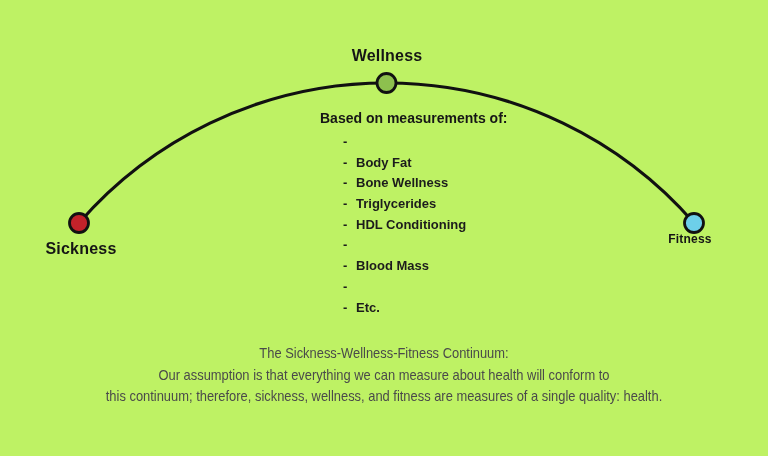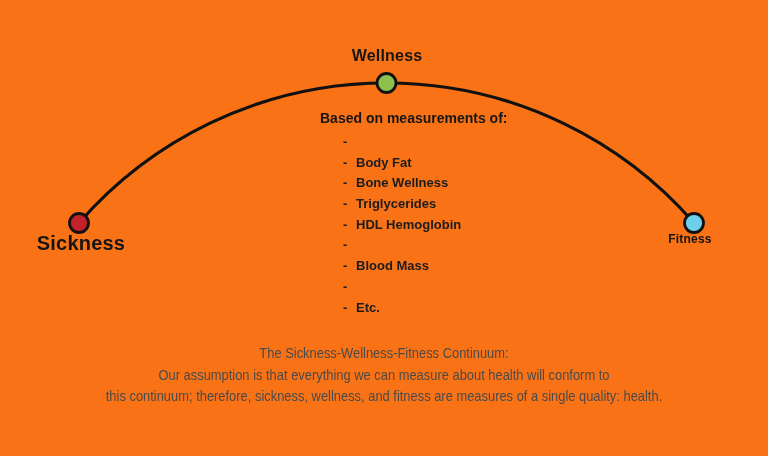--- a/index.html
+++ b/index.html
@@ -4,21 +4,21 @@
 <style>
   html, body {
     margin: 0;
     padding: 0;
     background: #ffffff;
   }
   .canvas {
     position: relative;
     width: 768px;
     height: 456px;
-    background: #f97316;
+    background: #bef264;
     overflow: hidden;
     font-family: "Liberation Sans", sans-serif;
     color: #111111;
   }
   .arc-svg {
     position: absolute;
     left: 0;
     top: 0;
     width: 768px;
     height: 456px;
@@ -31,23 +31,23 @@
     letter-spacing: 0.2px;
   }
   .label-wellness {
     left: 287px;
     top: 47px;
     width: 200px;
     font-size: 16px;
   }
   .label-sickness {
     left: 11px;
-    top: 232px;
+    top: 240px;
     width: 140px;
-    font-size: 20px;
+    font-size: 16px;
   }
   .label-fitness {
     left: 620px;
     top: 232px;
     width: 140px;
     font-size: 12px;
   }
   .measurements {
     position: absolute;
     left: 296px;
@@ -129,21 +129,21 @@
       <div class="m-row">
         <span class="m-dash">-</span>
         <span class="m-text">Bone Wellness</span>
       </div>
       <div class="m-row">
         <span class="m-dash">-</span>
         <span class="m-text">Triglycerides</span>
       </div>
       <div class="m-row">
         <span class="m-dash">-</span>
-        <span class="m-text">HDL Hemoglobin</span>
+        <span class="m-text">HDL Conditioning</span>
       </div>
       <div class="m-row">
         <span class="m-dash">-</span>
       </div>
       <div class="m-row">
         <span class="m-dash">-</span>
         <span class="m-text">Blood Mass</span>
       </div>
       <div class="m-row">
         <span class="m-dash">-</span>

